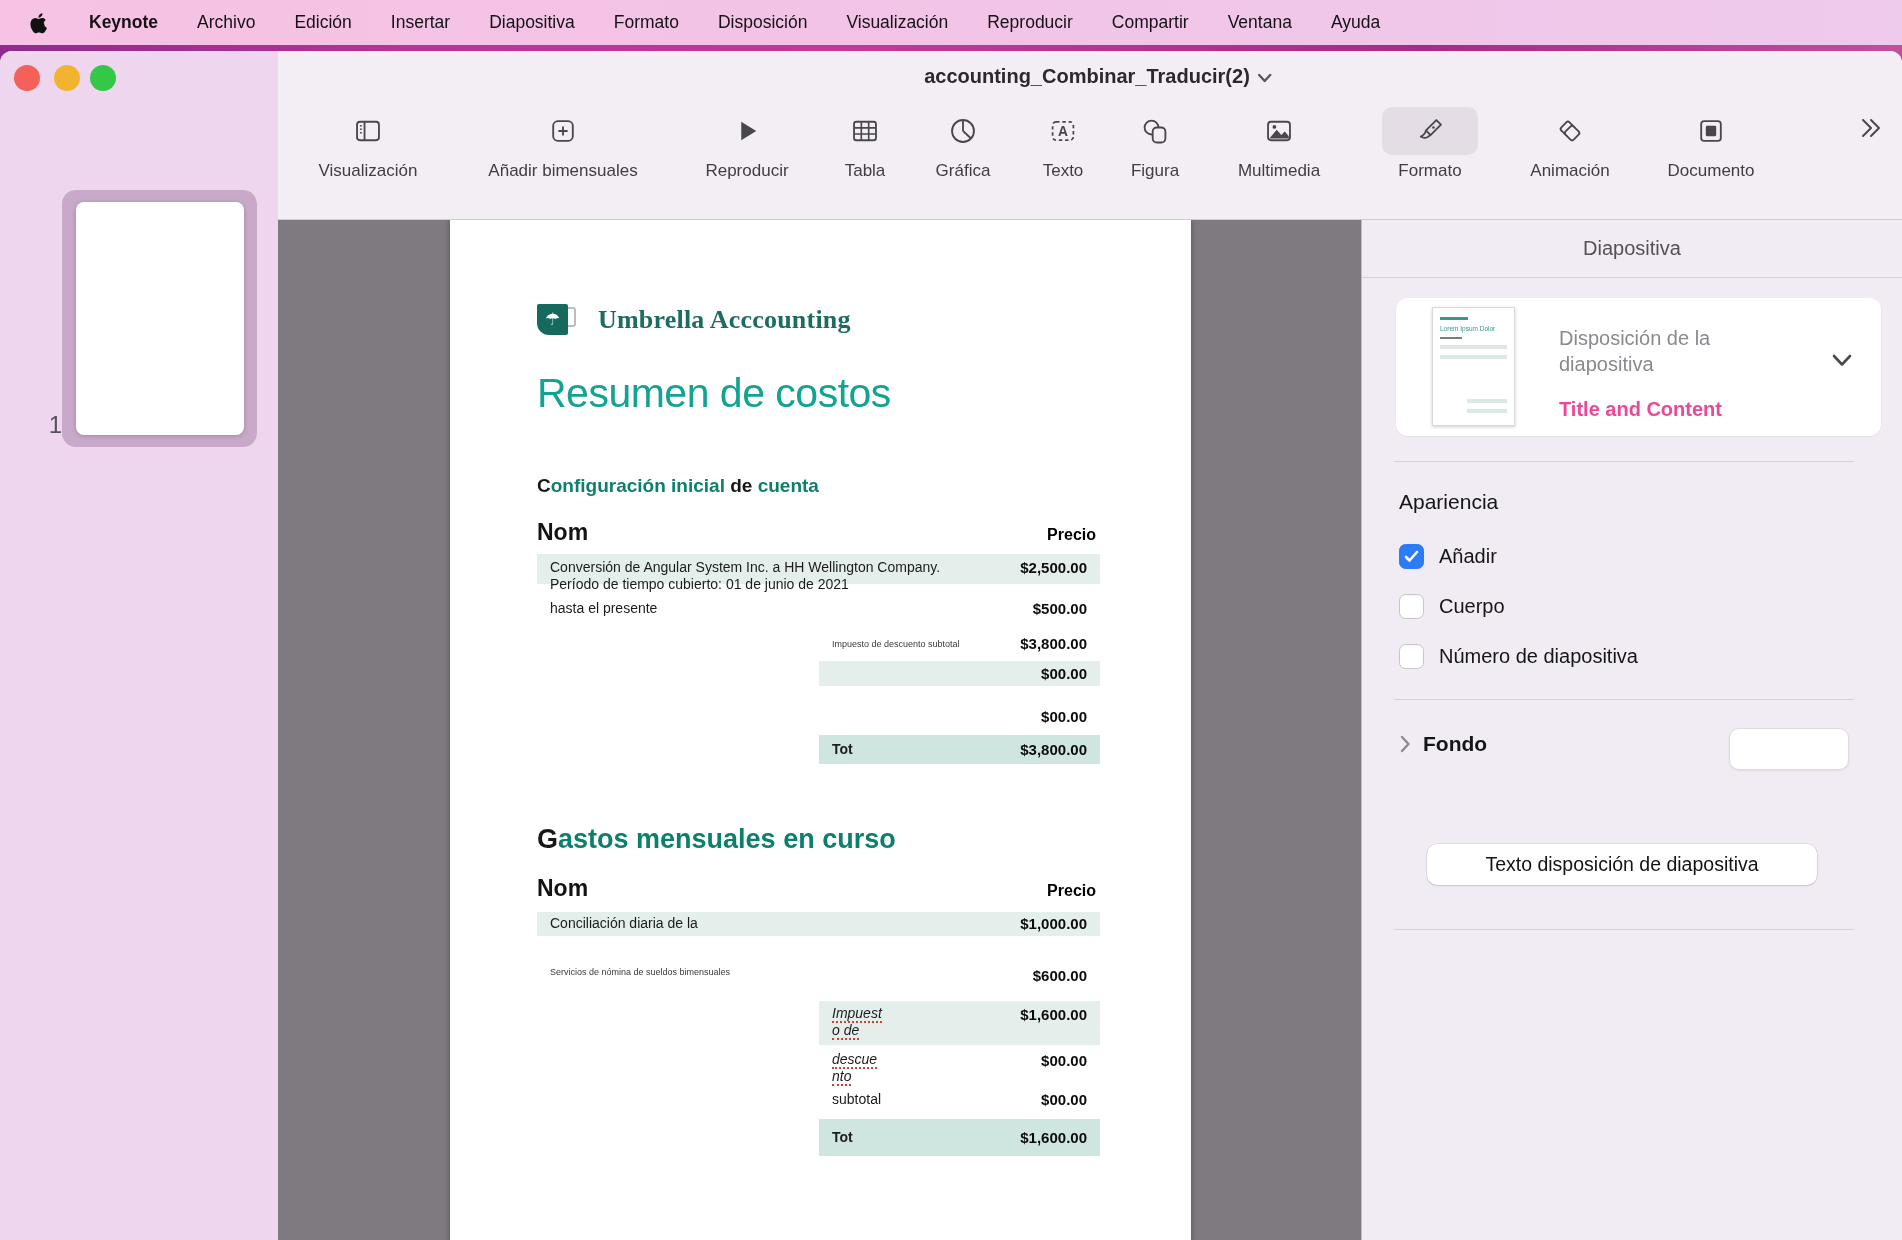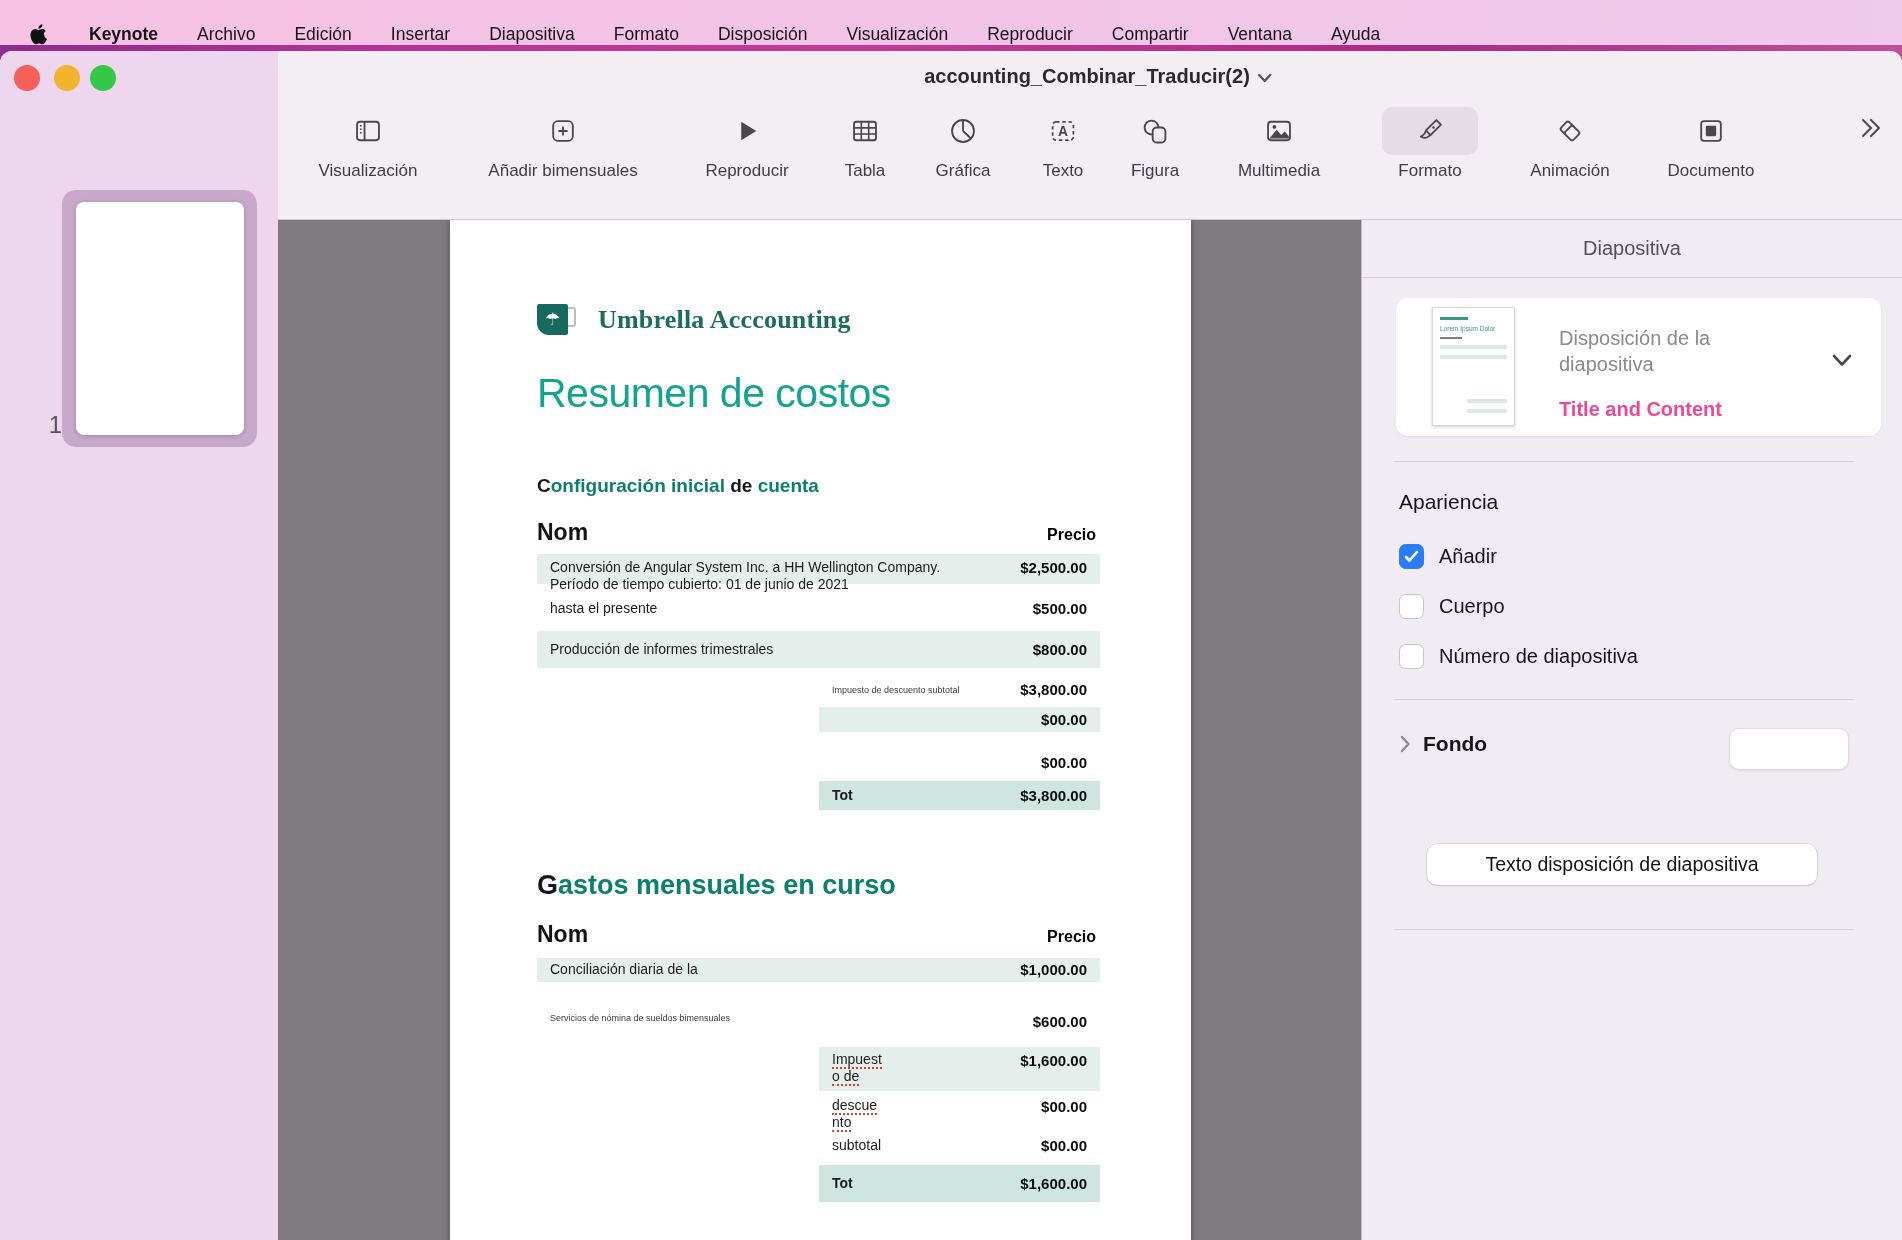--- a/index.html
+++ b/index.html
@@ -2,21 +2,21 @@
 <html><head>
 <meta charset="utf-8">
 <style>
   * { margin:0; padding:0; box-sizing:border-box; }
   html,body { width:1902px; height:1240px; overflow:hidden; }
   body { font-family:"Liberation Sans", sans-serif; position:relative; background:#7f7a80; }
 
   
   .menubar { position:absolute; left:0; top:0; width:1902px; height:45px;
     background:linear-gradient(90deg,#f7c2e3 0%,#f3c3e6 40%,#eecaec 100%);
-    display:flex; align-items:flex-end; gap:39px; padding-left:30px; font-size:17.5px; color:#141216; }
+    display:flex; align-items:center; gap:39px; padding-left:30px; font-size:17.5px; color:#141216; }
   .menubar .apple { width:20px; height:22px; display:flex; align-items:center; }
   .menubar .mi { white-space:nowrap; }
   .menubar .mi.bold { font-weight:bold; }
 
   
   .desk-strip { position:absolute; left:0; top:45px; width:1902px; height:36px;
     background:linear-gradient(90deg,#8e2b8c 0%,#b93396 22%,#c23a97 45%,#a92a86 75%,#c04f9c 100%); }
 
   
   .window { position:absolute; left:0; top:51px; width:1902px; height:1189px;
@@ -66,21 +66,21 @@
   .hd-dark { color:#17181a; }
   .t-head { display:flex; justify-content:space-between; align-items:baseline; margin-top:22px; padding-right:4px; }
   .t-nom { font-size:23px; font-weight:bold; color:#131315; }
   .t-precio { font-size:16px; font-weight:bold; color:#000000; }
   .t-row { display:flex; justify-content:space-between; align-items:flex-start; padding:0 13px; font-size:14px; color:#1c1c1e; }
   .t-price { font-size:15px; font-weight:bold; color:#0c0c0c; white-space:nowrap; }
   .mint { background:#e4efec; }
   .total { background:#cfe5e0; }
   .partial { margin-left:282px; }
   .tiny { font-size:9px; color:#3a3a3c; }
-  .sq { display:block; width:fit-content; border-bottom:2px dotted #de3a31; line-height:15px; }
+  .sq { display:block; width:fit-content; border-bottom:2px dotted #de3a31; line-height:15px;font-style:italic; }
   
   .r1 { margin-top:8px; background:linear-gradient(#e4efec,#e4efec) no-repeat; background-size:100% 30px; padding-top:5px; }
   .r1 .t-name { width:432px; line-height:16.5px; }
   .r2 { margin-top:3px; padding-top:5px; padding-bottom:5px; }
   .r3 { margin-top:9px; padding-top:10px; padding-bottom:10px; }
   .r4 { margin-top:10px; padding-top:3px; }
   .r4 .t-name { padding-top:4px; }
   .r5 { margin-top:9px; padding-top:4px; padding-bottom:4px; }
   .r6 { margin-top:22px; }
   .r7 { margin-top:10px; padding-top:6px; padding-bottom:6px; font-weight:bold; }
@@ -323,24 +323,20 @@
                 <span class="t-precio">Precio</span>
               </div>
               <div class="t-row r1">
                 <span class="t-name">Conversión de Angular System Inc. a HH Wellington Company. Período de tiempo cubierto: 01 de junio de 2021</span>
                 <span class="t-price">$2,500.00</span>
               </div>
               <div class="t-row r2">
                 <span class="t-name">hasta el presente</span>
                 <span class="t-price">$500.00</span>
               </div>
-              <div class="t-row r3 mint">
-                <span class="t-name">Producción de informes trimestrales</span>
-                <span class="t-price">$800.00</span>
-              </div>
               <div class="t-row r4 partial">
                 <span class="t-name tiny">Impuesto de descuento subtotal</span>
                 <span class="t-price">$3,800.00</span>
               </div>
               <div class="t-row r5 partial mint">
                 <span class="t-name"></span>
                 <span class="t-price">$00.00</span>
               </div>
               <div class="t-row r6 partial">
                 <span class="t-name"></span>

